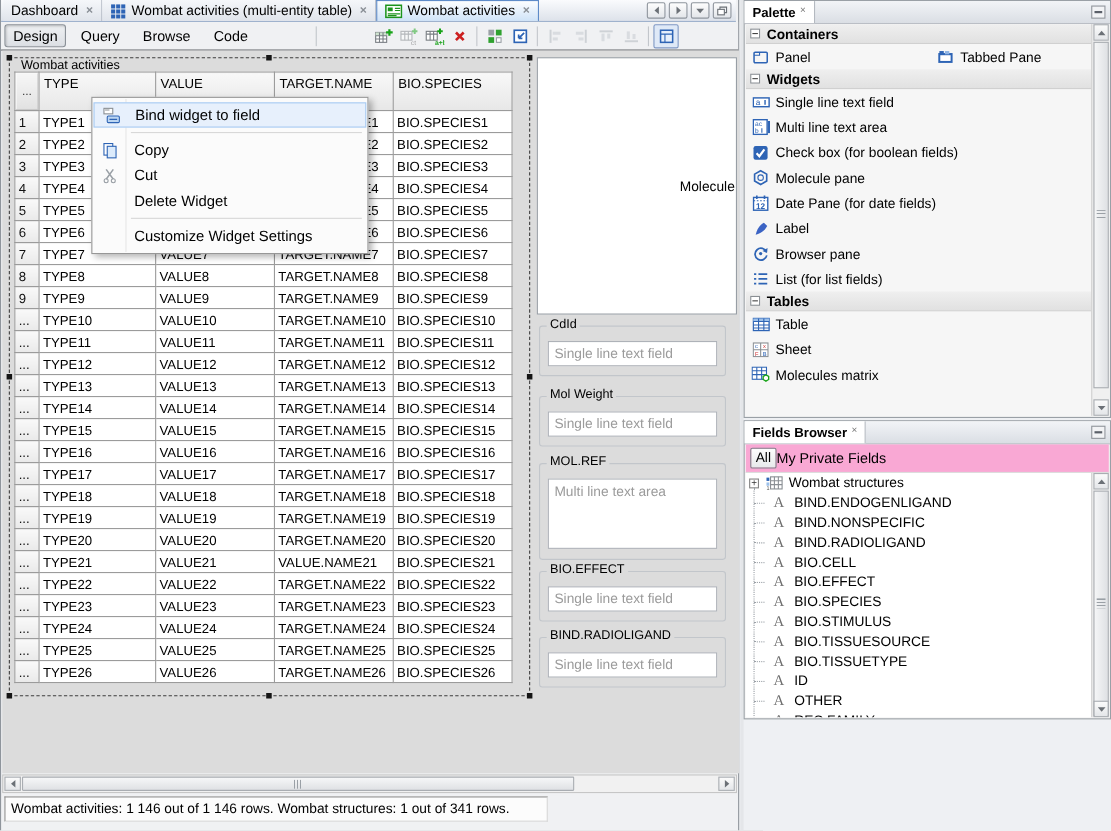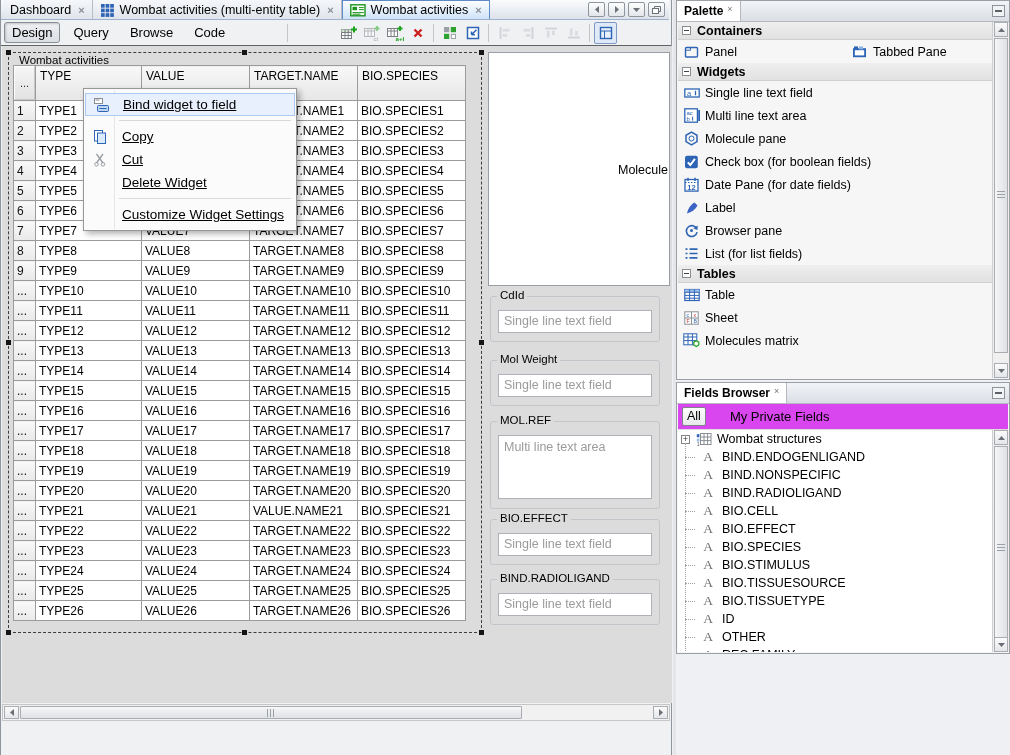--- a/index.html
+++ b/index.html
@@ -54,22 +54,22 @@
 
   .molpane { position:absolute; left:486px; top:6px; width:182px; height:234px; background:#fff; border:1px solid #989ea5; }
   .molpane-label { position:absolute; right:1px; top:110px; font-size:12.5px; }
 
   .fgroup { position:absolute; left:488px; width:170px; border:1px solid #c2c6cb; border-radius:3px; }
   .fgroup-label { position:absolute; left:6px; top:-8px; background:#dcdcdc; padding:0 3px; font-size:11.5px; }
   .ffield { position:absolute; left:7px; right:7px; top:13px; height:23px; background:#fff; border:1px solid #aeb2b8;
             color:#9b9b9b; font-size:12.5px; line-height:21px; padding-left:5px; overflow:hidden; }
   .ffield.area { height:64px; line-height:17px; padding-top:3px; }
 
-  .ctx-menu { position:absolute; left:81px; top:42px; width:214px; background:#fbfbfb; border:1px solid #979797;
-              box-shadow:3px 3px 6px rgba(0,0,0,.3); padding:4px 1px; z-index:20;text-decoration:underline; }
+  .ctx-menu { position:absolute; left:81px; top:42px; width:252px; background:#fbfbfb; border:1px solid #979797;
+              box-shadow:3px 3px 6px rgba(0,0,0,.3); padding:4px 1px; z-index:20; }
   .ctx-menu::before { content:""; position:absolute; left:30px; top:1px; bottom:1px; border-left:1px solid #e6e6e6; }
   .menu-item { position:relative; height:23px; display:flex; align-items:center; font-size:13.5px; padding-left:37px; z-index:2; }
   .menu-item.hl { background:#e7f0fc; border:1px solid #a9cbf2; height:23px; }
   .mi-icon { position:absolute; left:5px; width:20px; display:flex; justify-content:center; }
   .menu-sep { height:9px; position:relative; z-index:2; }
   .menu-sep::after { content:""; position:absolute; left:34px; right:4px; top:4px; border-top:1px solid #d8d8d8; }
 
   
   .hscroll { position:absolute; left:1px; right:1px; top:704px; height:17px; background:#f1f1f1; border:1px solid #c6c6c6; }
   .harrow { position:absolute; top:1px; width:15px; height:13px; background:linear-gradient(#fbfbfb,#e4e6e9);
@@ -107,22 +107,22 @@
   .ic { display:flex; align-items:center; justify-content:center; width:17px; flex:none; }
 
   .vscroll { position:absolute; right:0; width:17px; background:#f0f0f0; border-left:1px solid #cfcfcf; }
   .pal-scroll { top:21px; bottom:1px; }
   .fld-scroll { top:47px; bottom:1px; }
   .sbtn { position:absolute; left:1px; right:1px; height:15px; border:1px solid #a9adb2;
           background:linear-gradient(#fbfbfb,#e4e6e9); display:flex; align-items:center; justify-content:center; }
   .sthumb { position:absolute; left:1px; right:1px; border:1px solid #a9adb2;
             background:linear-gradient(90deg,#f5f6f7,#dfe1e4); display:flex; align-items:center; justify-content:center; }
 
-  .filter-row { position:absolute; left:1px; top:21px; right:1px; height:26px; background:#d946ef;
-                border-bottom:1px solid #ddd; display:flex; align-items:center; padding-left:4px; gap:24px; }
+  .filter-row { position:absolute; left:1px; top:21px; right:1px; height:26px; background:#f9a8d4;
+                border-bottom:1px solid #ddd; display:flex; align-items:center; padding-left:4px; gap:0; }
   .all-btn { border:1px solid #80858c; border-radius:2px; background:linear-gradient(#fdfdfd,#e7e9eb);
              padding:1px 4px 2px; font-size:12.5px; }
   .mpf { font-size:13px; }
 
   .tree { position:absolute; left:1px; top:47px; right:17px; bottom:1px; background:#fff; overflow:hidden; font-size:12.5px; }
   .tree-root { height:18px; display:flex; align-items:center; gap:5px; padding-left:3px; }
   .plusbox { width:9px; height:9px; border:1px solid #848484; background:#fff; flex:none;
              font-size:9px; line-height:7px; text-align:center; color:#333; }
   .tree-items { position:relative; }
   .vdots { position:absolute; left:7px; top:-5px; height:302px; border-left:1px dotted #9aa0a6; }
@@ -585,20 +585,21 @@
     <div class="hthumb">
         <span class="hgrip"></span>
       </div>
     <div class="harrow" style="right:1px">
       <svg width="8" height="9">
           <path d="M2 1 L6 4.5 L2 8 Z" fill="#6b7076"></path>
         </svg>
     </div>
   </div>
 
+  <div class="statusbox">Wombat activities: 1 146 out of 1 146 rows. Wombat structures: 1 out of 341 rows.</div>
 </div>
 
 <div class="splitter-v"></div>
 
 <div class="panel palette-panel">
   <div class="panel-hdr">
     <div class="panel-tab">
       <span>Palette</span>
       <span class="pclose">×</span>
     </div>
@@ -652,35 +653,35 @@
             <text x="2.4" y="6.6" font-size="6" fill="#2e64b5">ac</text>
             <text x="2.4" y="12.6" font-size="6" fill="#2e64b5">b</text>
             <path d="M8.6 8.6v4" stroke="#2e64b5"></path>
             <rect x="14.2" y="2" width="1.8" height="11" fill="#2e64b5"></rect>
           </svg>
         </span>
         <span>Multi line text area</span>
       </div>
       <div class="pal-item">
         <span class="ic ">
+          <svg width="15" height="14" viewBox="0 0 15 14">
+            <rect x="1" y="0.8" width="12.8" height="12.4" rx="2" fill="#2e64b5"></rect>
+            <path d="M3.8 7.4 L6.3 10 L10.9 3.8" fill="none" stroke="#fff" stroke-width="2"></path>
+          </svg>
+        </span>
+        <span>Check box (for boolean fields)</span>
+      </div>
+      <div class="pal-item">
+        <span class="ic ">
           <svg width="15" height="15" viewBox="0 0 15 15">
             <path d="M7.5 1.2 L13 4.3 V10.6 L7.5 13.8 L2 10.6 V4.3 Z" fill="none" stroke="#2e64b5" stroke-width="1.5"></path>
             <circle cx="7.5" cy="7.5" r="2.5" fill="none" stroke="#2e64b5"></circle>
           </svg>
         </span>
         <span>Molecule pane</span>
-      </div>
-      <div class="pal-item">
-        <span class="ic ">
-          <svg width="15" height="14" viewBox="0 0 15 14">
-            <rect x="1" y="0.8" width="12.8" height="12.4" rx="2" fill="#2e64b5"></rect>
-            <path d="M3.8 7.4 L6.3 10 L10.9 3.8" fill="none" stroke="#fff" stroke-width="2"></path>
-          </svg>
-        </span>
-        <span>Check box (for boolean fields)</span>
       </div>
       <div class="pal-item">
         <span class="ic ">
           <svg width="15" height="15" viewBox="0 0 15 15">
             <rect x="1" y="2.5" width="13" height="11.6" fill="#fff" stroke="#2e64b5" stroke-width="1.3"></rect>
             <path d="M4 0.8v3.2 M11 0.8v3.2" stroke="#2e64b5" stroke-width="1.5"></path>
             <path d="M1 5.5h13" stroke="#2e64b5" stroke-dasharray="1.5 1.5"></path>
             <text x="3.3" y="12.6" font-size="7.5" font-weight="bold" fill="#2e64b5">12</text>
           </svg>
         </span>

